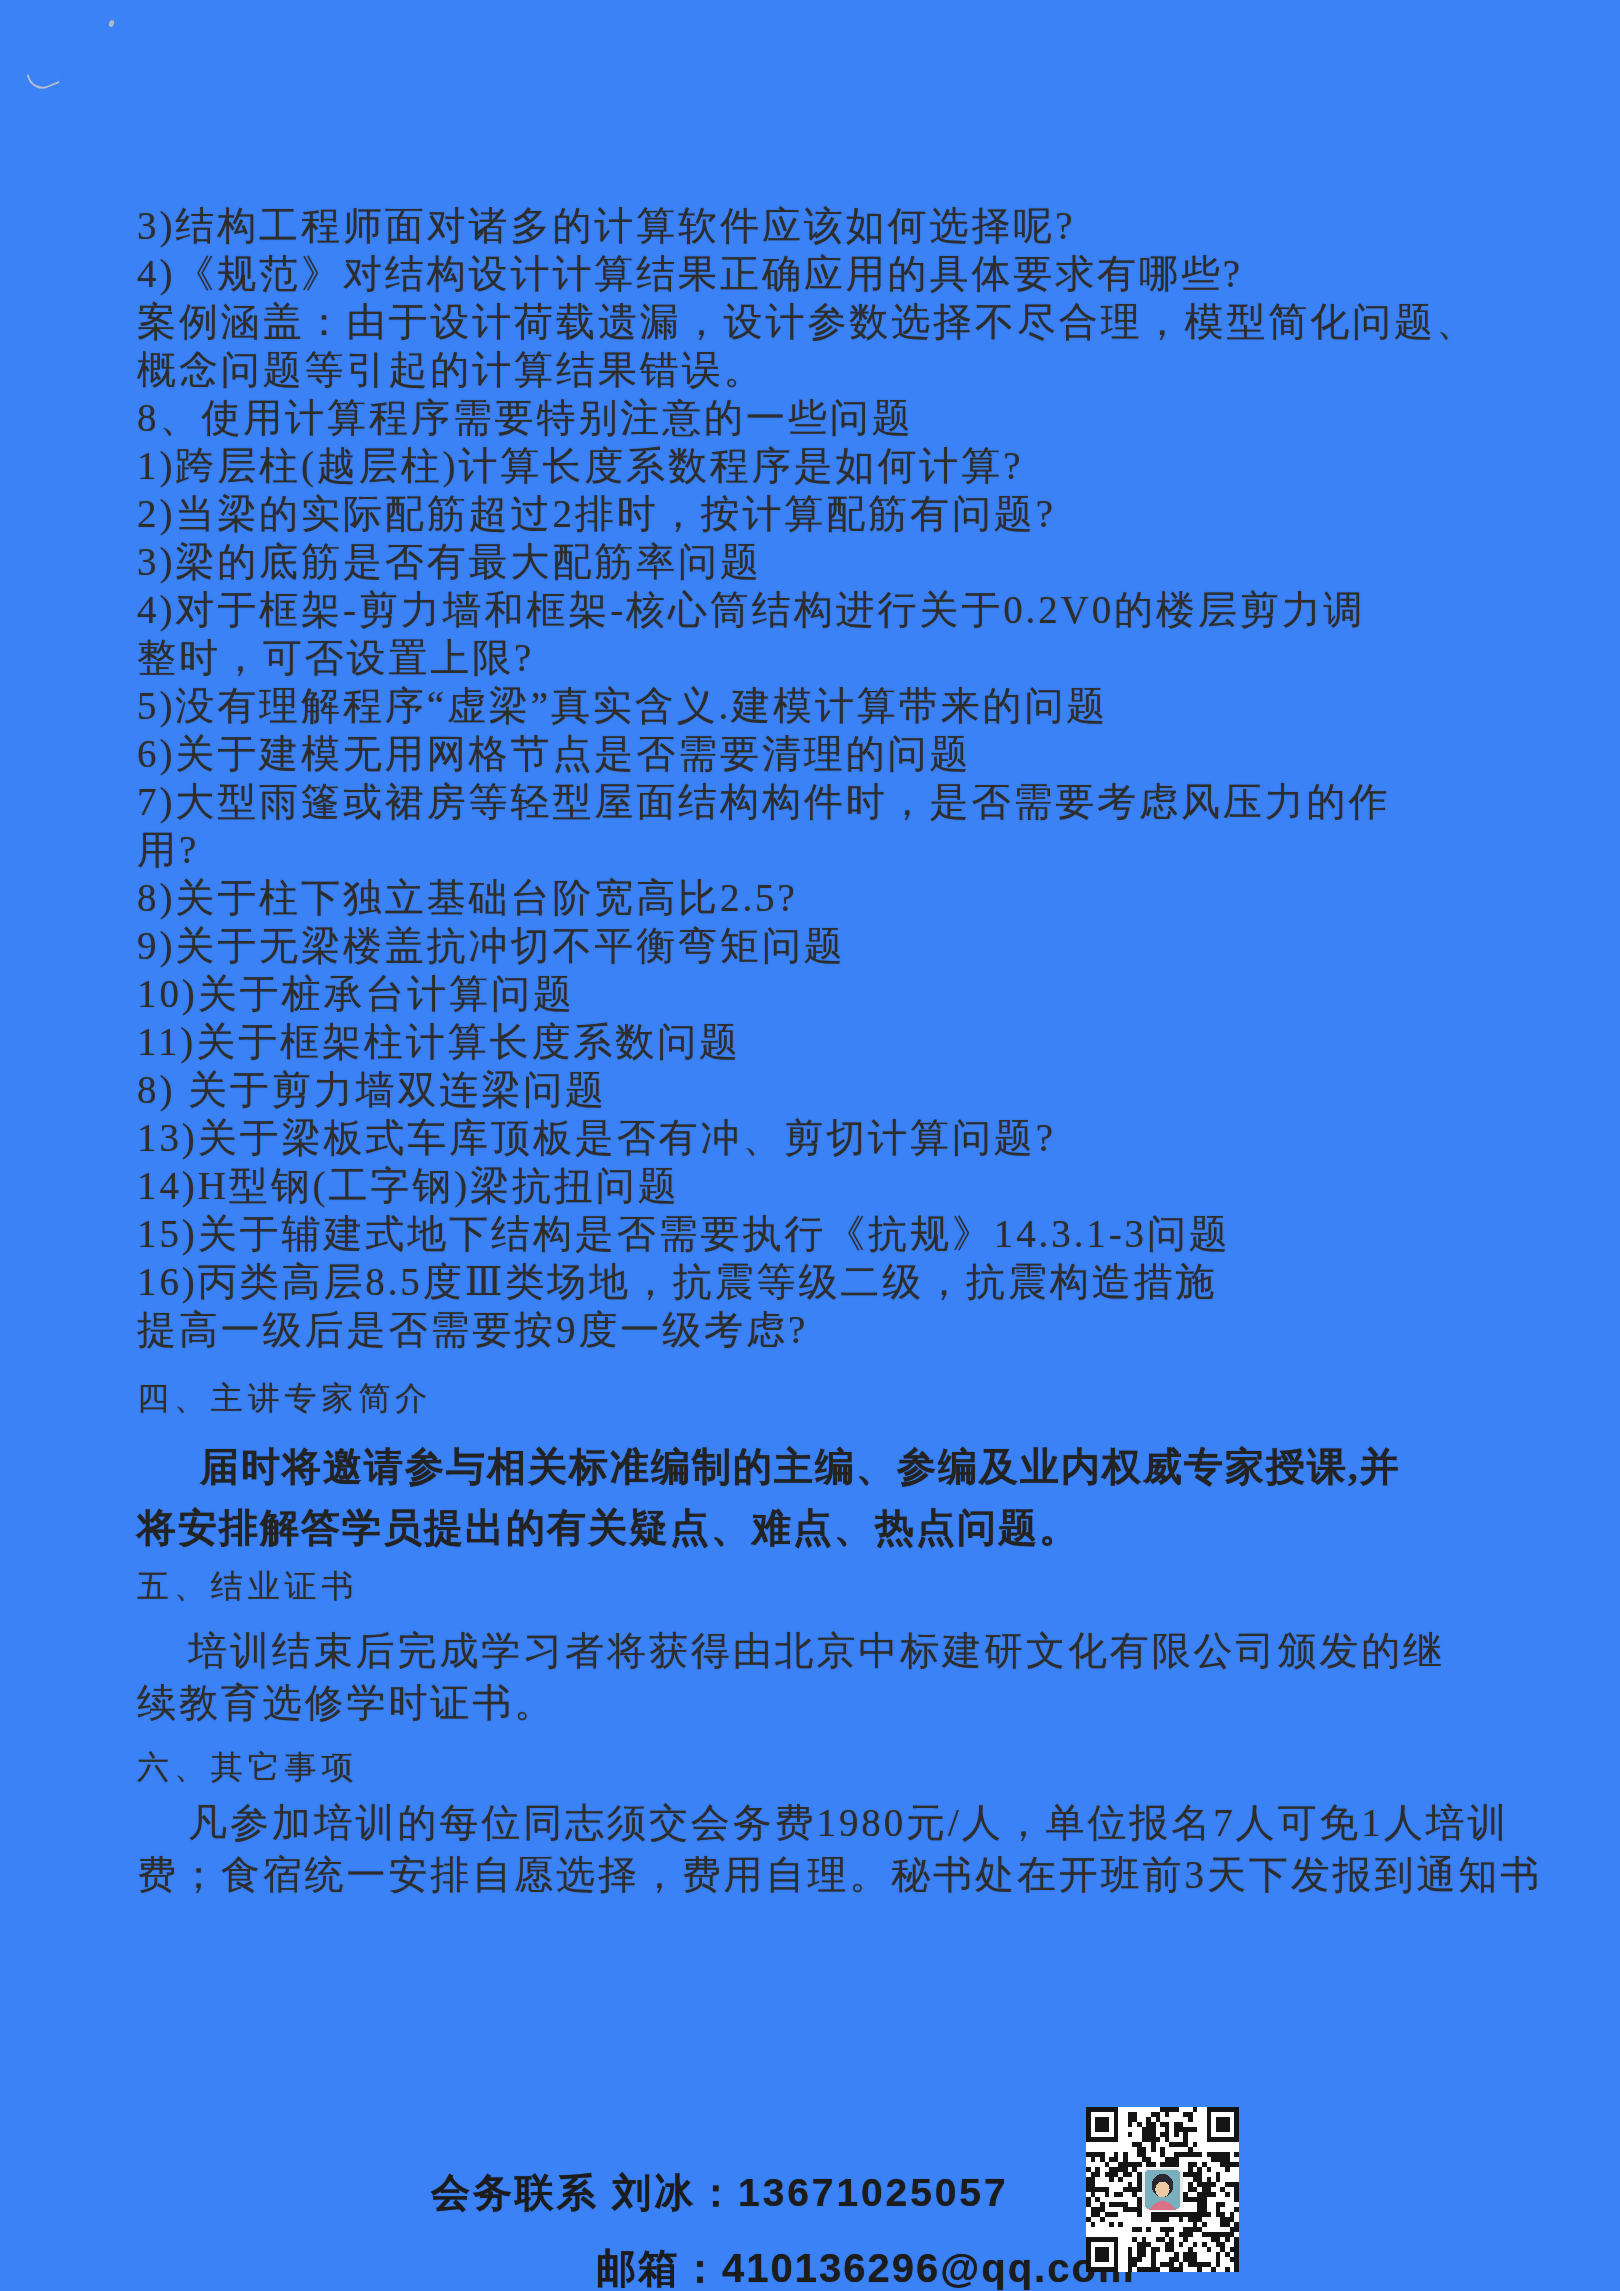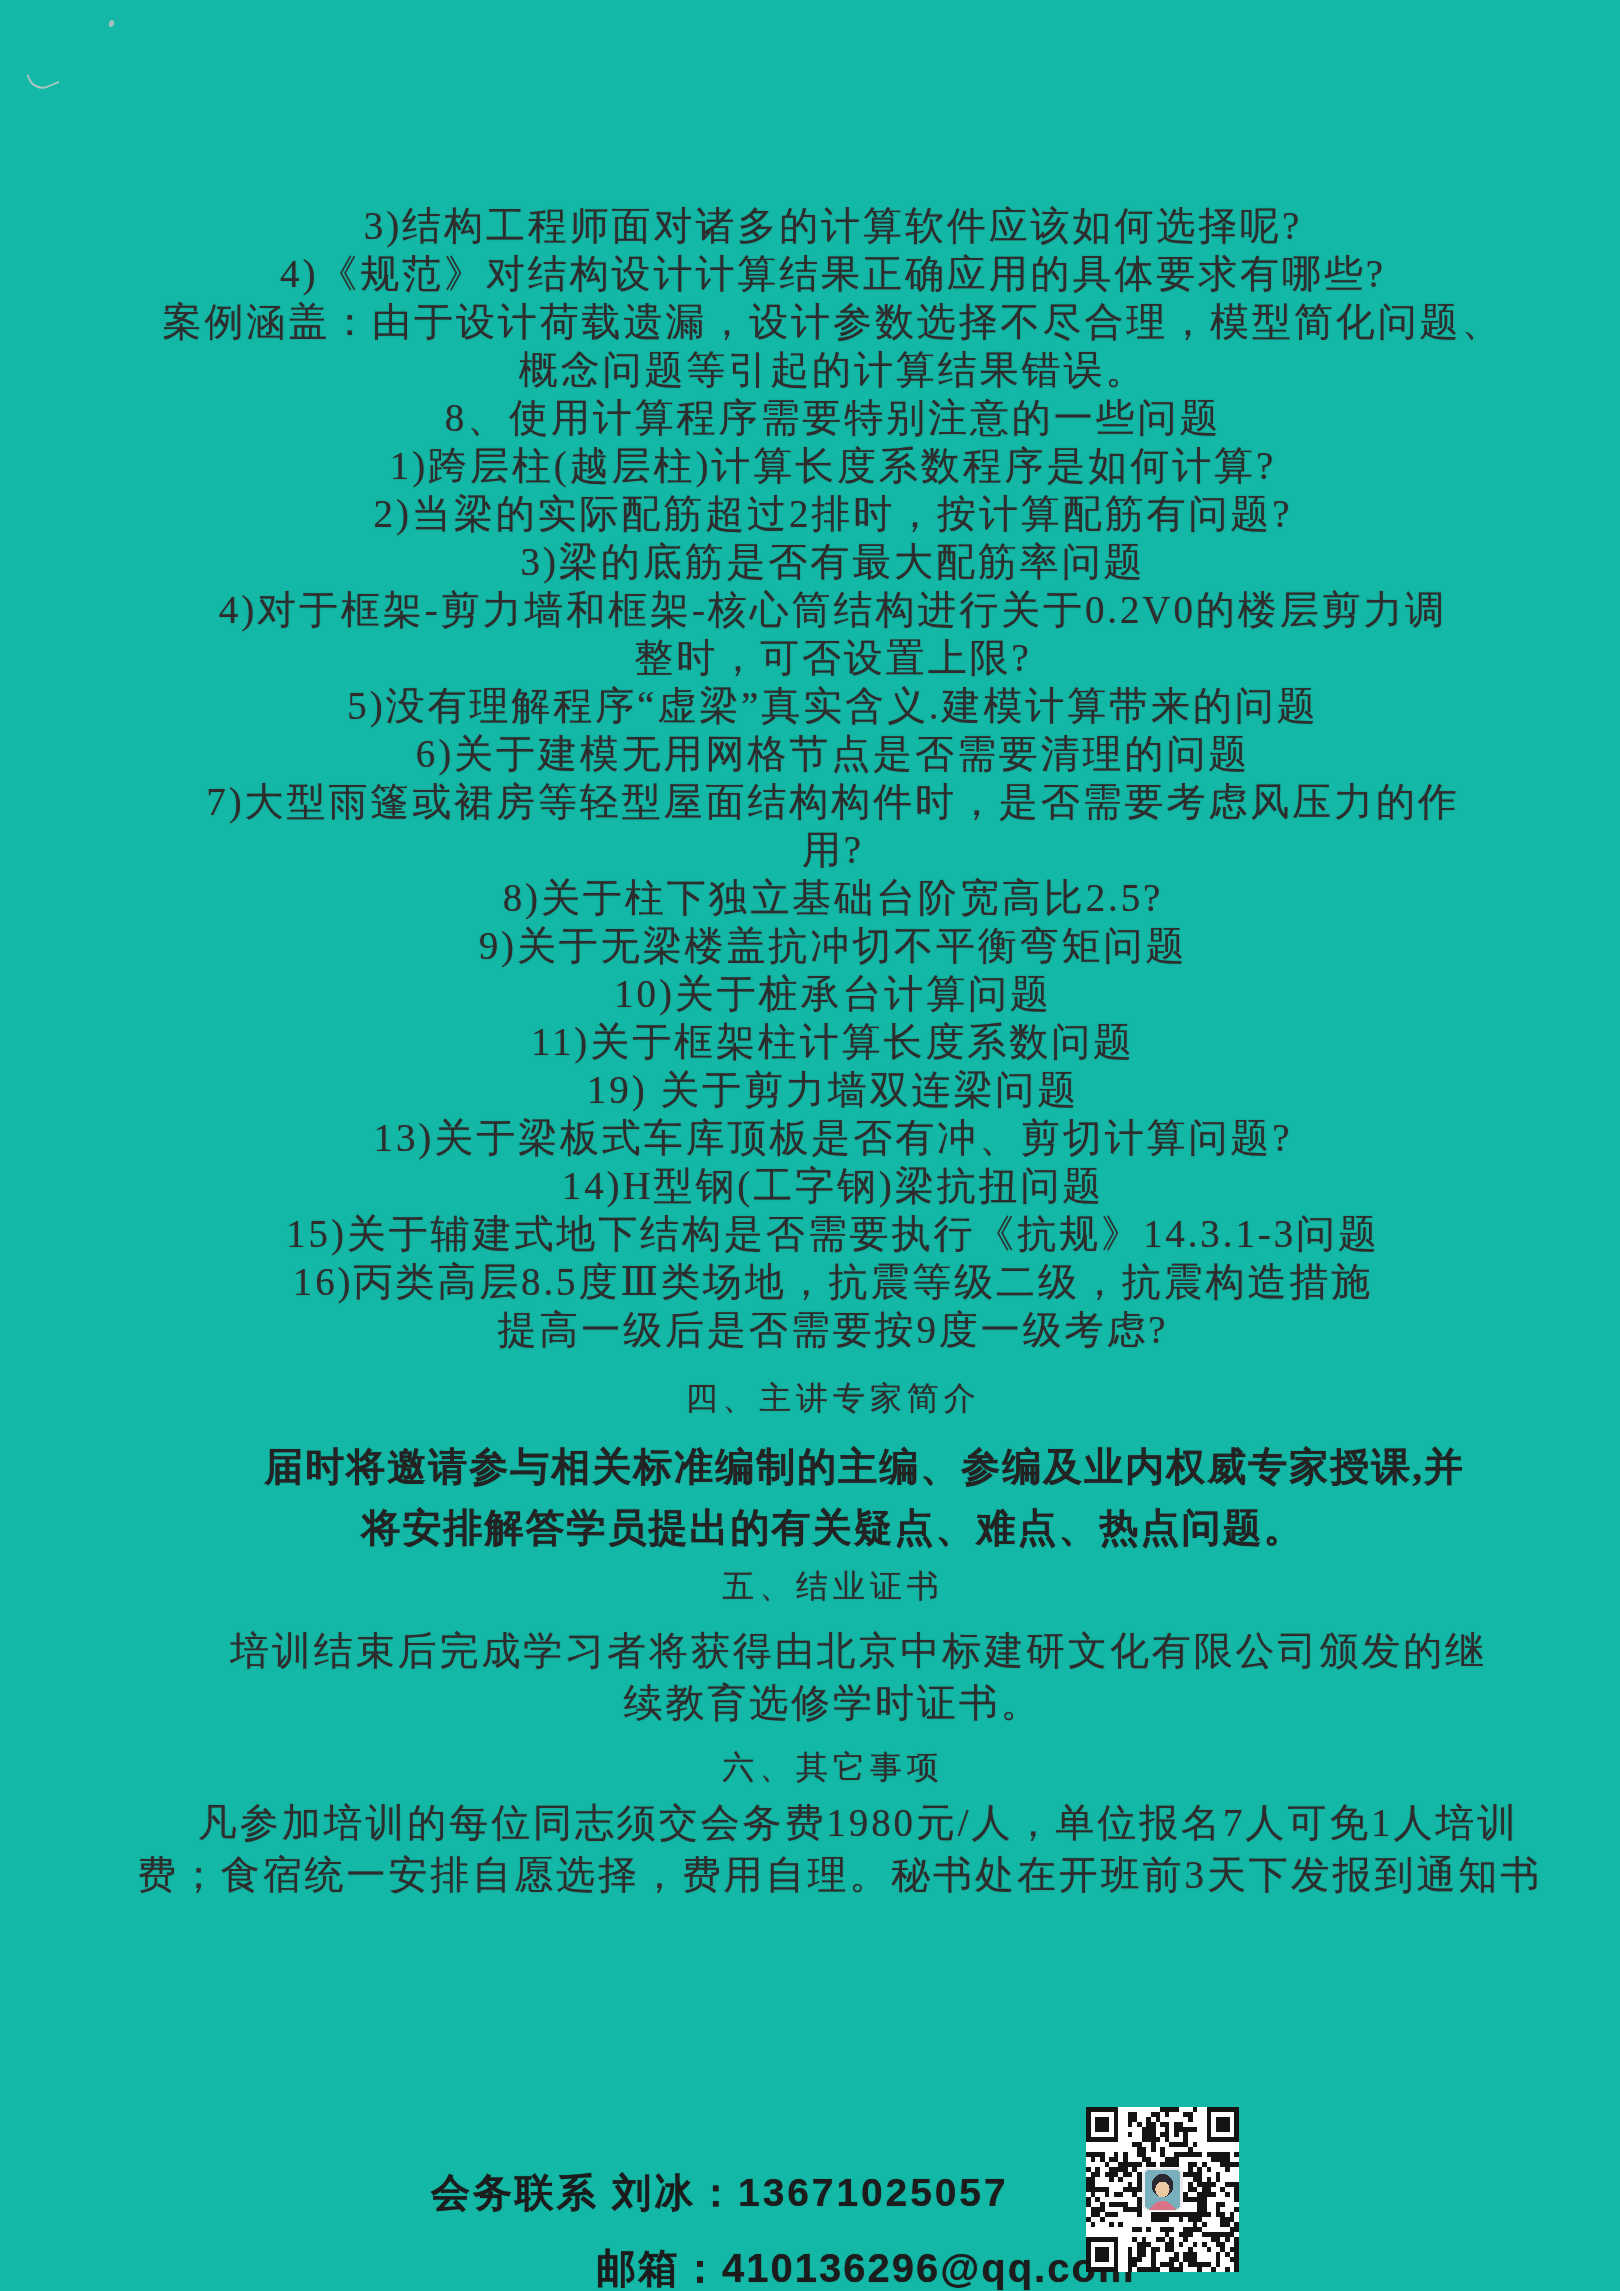--- a/index.html
+++ b/index.html
@@ -1,23 +1,22 @@
 <!DOCTYPE html>
 <html><head>
 <meta charset="utf-8">
 <style>
   html,body{margin:0;padding:0;background:#e9e9e9;}
   .page{
     position:relative;
     width:1620px;height:2292px;
-    background:#14b8a6;
+    background:#3b82f6;
     overflow:hidden;
     font-family:"Liberation Serif","DejaVu Serif",serif;
     color:#2d2d2d;
-    text-align:center;
   }
   .content{position:absolute;left:137px;top:202px;width:1392px;}
   .line{
     font-size:39px;height:48px;line-height:48px;
     letter-spacing:2.9px;white-space:nowrap;
     text-shadow:0 0 1.2px rgba(45,45,45,.5);
   }
   .heading{
     font-size:32px;height:57px;line-height:57px;
     letter-spacing:4.9px;white-space:nowrap;
@@ -78,21 +77,21 @@
     <div class="line">4)对于框架-剪力墙和框架-核心筒结构进行关于0.2V0的楼层剪力调</div>
     <div class="line">整时，可否设置上限?</div>
     <div class="line">5)没有理解程序“虚梁”真实含义.建模计算带来的问题</div>
     <div class="line">6)关于建模无用网格节点是否需要清理的问题</div>
     <div class="line">7)大型雨篷或裙房等轻型屋面结构构件时，是否需要考虑风压力的作</div>
     <div class="line">用?</div>
     <div class="line">8)关于柱下独立基础台阶宽高比2.5?</div>
     <div class="line">9)关于无梁楼盖抗冲切不平衡弯矩问题</div>
     <div class="line">10)关于桩承台计算问题</div>
     <div class="line">11)关于框架柱计算长度系数问题</div>
-    <div class="line">19) 关于剪力墙双连梁问题</div>
+    <div class="line">8) 关于剪力墙双连梁问题</div>
     <div class="line">13)关于梁板式车库顶板是否有冲、剪切计算问题?</div>
     <div class="line">14)H型钢(工字钢)梁抗扭问题</div>
     <div class="line">15)关于辅建式地下结构是否需要执行《抗规》14.3.1-3问题</div>
     <div class="line">16)丙类高层8.5度Ⅲ类场地，抗震等级二级，抗震构造措施</div>
     <div class="line">提高一级后是否需要按9度一级考虑?</div>
 
     <div class="heading mt16">四、主讲专家简介</div>
     <div class="bold indent2 mt10">届时将邀请参与相关标准编制的主编、参编及业内权威专家授课,并</div>
     <div class="bold">将安排解答学员提出的有关疑点、难点、热点问题。</div>
 

